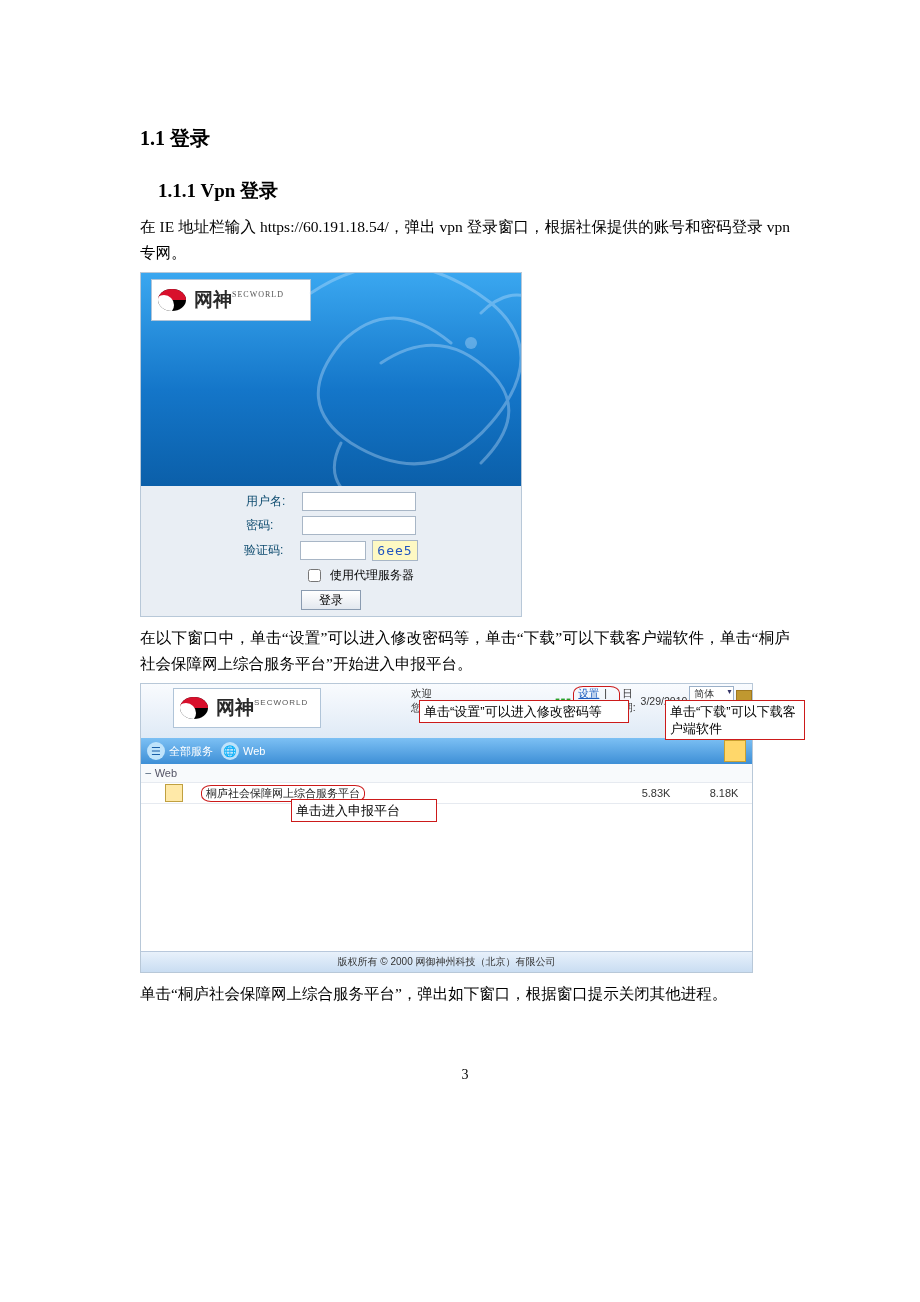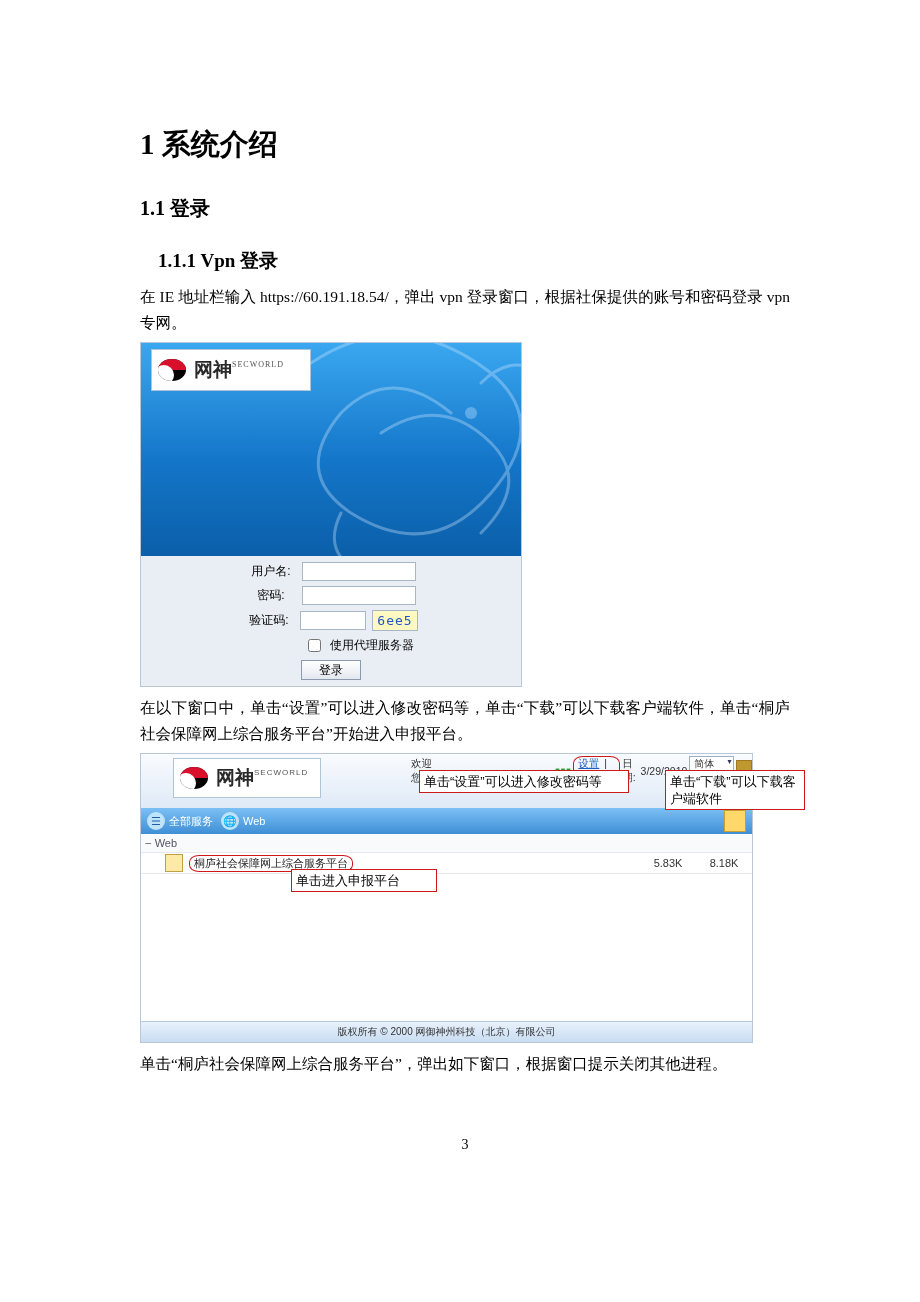--- a/index.html
+++ b/index.html
@@ -92,21 +92,21 @@
     background: #e9eef4;
     display:flex;
     flex-direction:column;
     align-items:center;
     justify-content:center;
     gap: 5px;
     font-size: 12px;
     font-family: "SimSun",sans-serif;
   }
   .form-row { display:flex; align-items:center; gap: 6px;}
-  .form-row label { width: 50px; text-align:center; color:#000000;}
+  .form-row label { width: 50px; text-align:left; color:#0c4a6e;}
   .form-row input.text {
     width: 106px; height: 17px;
     border: 1px solid #a8b6c6;
     background:#fff;
     font-size:12px;
     padding:0 3px;
   }
   .form-row input.short { width: 58px; }
   .captcha-img {
     width: 44px; height: 19px;
@@ -235,20 +235,21 @@
     padding-left:4px;
     background:#f8fafc;
     color:#556;
   }
   .svc-group .minus { font-family:monospace; color:#66788c; margin-right:3px;}
   .svc-row {
     height:20px;
     border-bottom:1px solid #e6eaf0;
     padding-left:24px;
     text-align:center;
+    gap:12px;
   }
   .svc-row .row-icon{
     width:16px;height:16px;border:1px solid #c0a040;background:#ffe9a8;margin-right:6px;
   }
   .svc-row .svc-link { color:#222; }
   .svc-body { height:168px; position:relative; }
   .anno3 { position:absolute; left:150px; top:16px; width:136px; }
   .svc-footer {
     height:20px;
     background: linear-gradient(#e8f1fb,#c9ddf2);
@@ -264,21 +265,20 @@
     font-size:14px;
     font-family:"Times New Roman",serif;
     margin-top: 60px;
   }
 </style>
 </head>
 <body>
 
 <div class="page">
 
-  <h1>1   系统介绍</h1>
 
   <h2>1.1   登录</h2>
 
   <h3>1.1.1  Vpn 登录</h3>
 
   <p class="body">在 IE 地址栏输入 https://60.191.18.54/，弹出 vpn 登录窗口，根据社保提供的账号和密码登录 vpn 专网。</p>
 
   <div class="figure login-figure">
     <div class="login-banner">
       <div class="logo-box">

